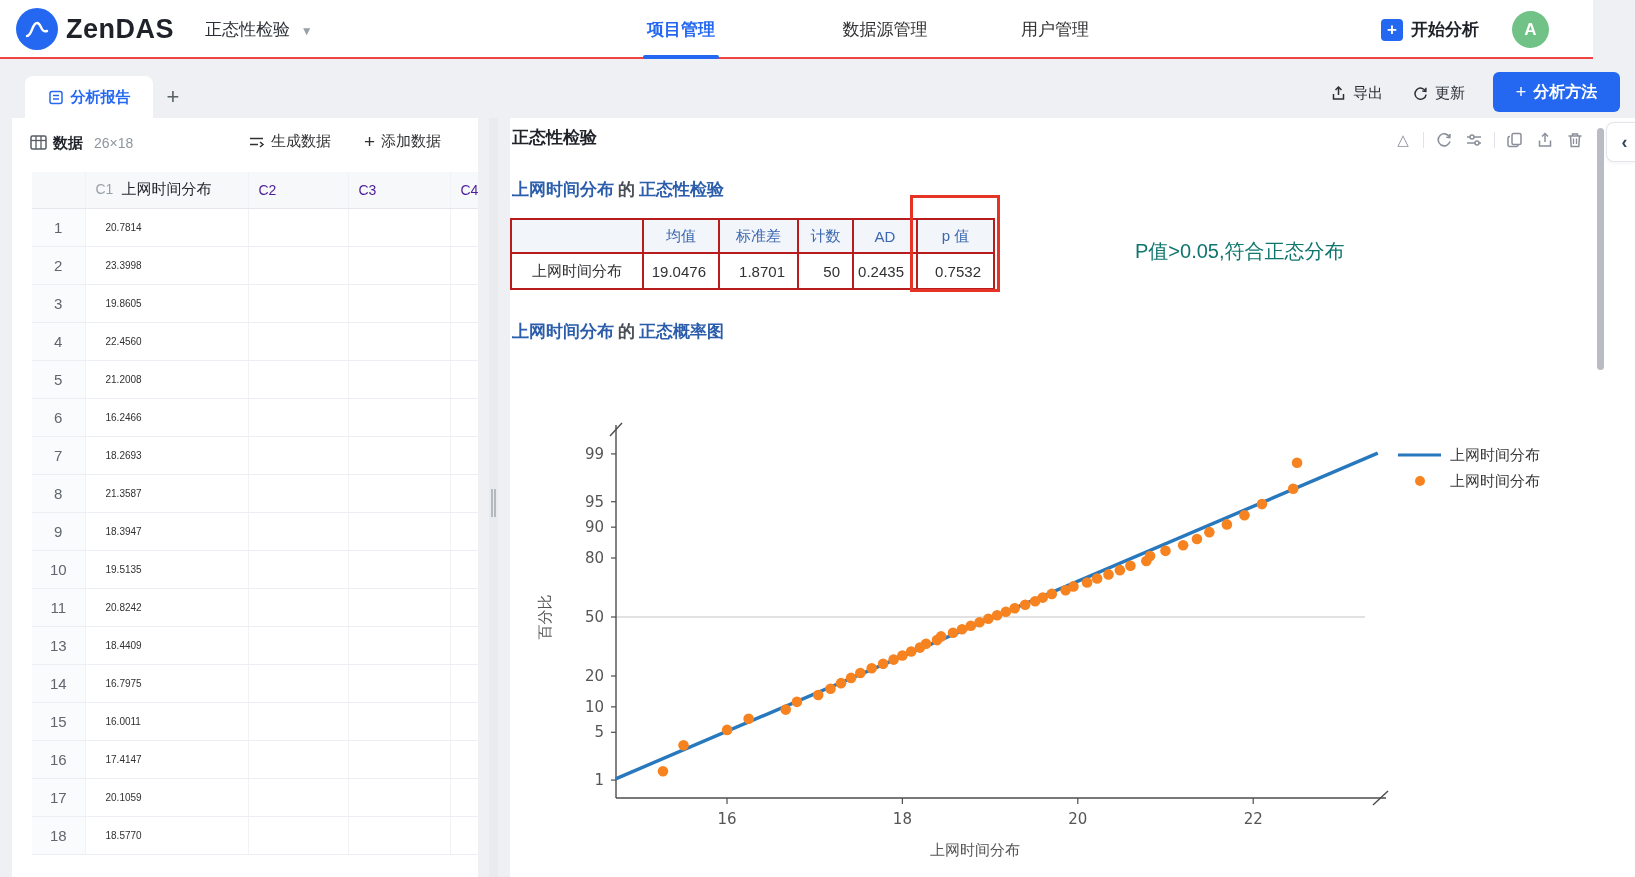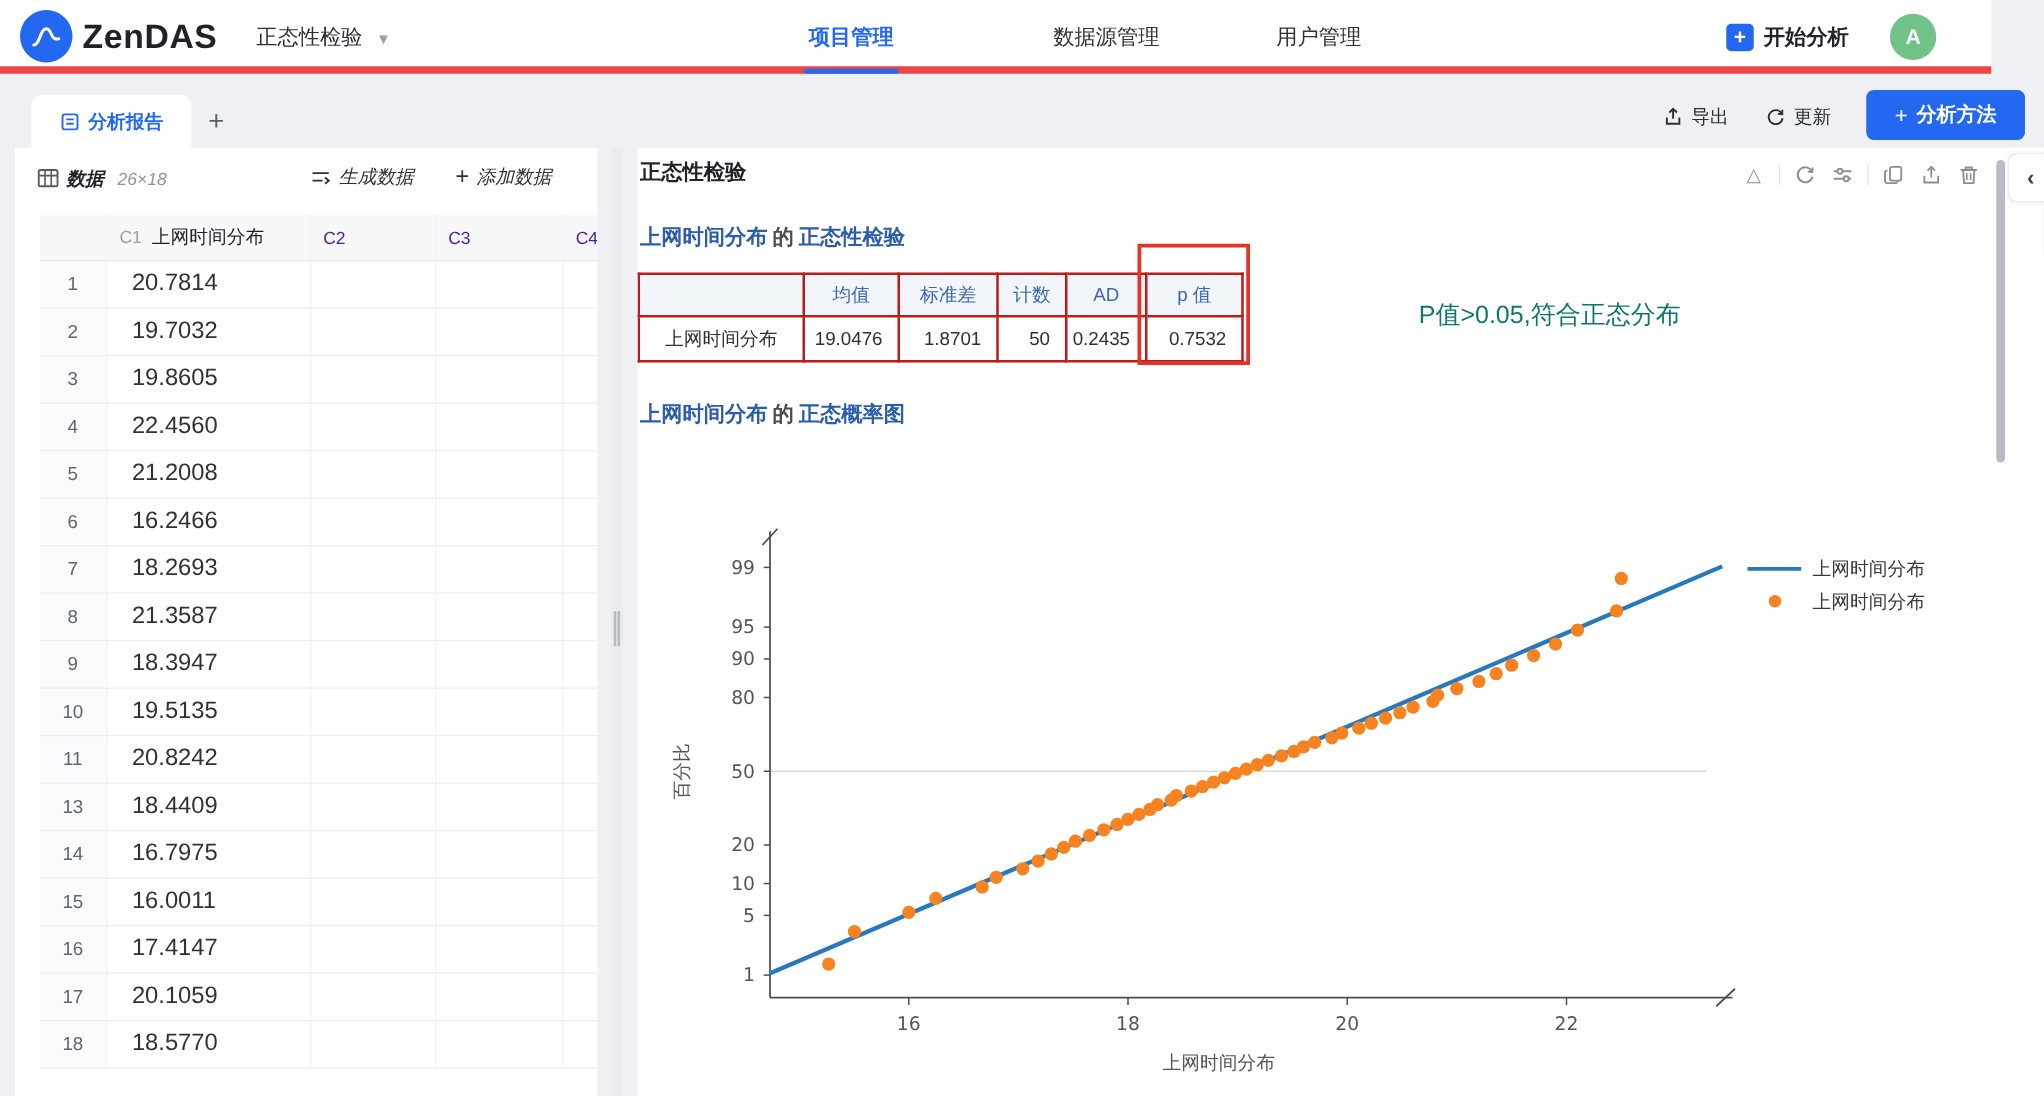--- a/index.html
+++ b/index.html
@@ -1,20 +1,20 @@
 <!DOCTYPE html>
 <html><head>
 <meta charset="utf-8">
 <style>
   * { margin:0; padding:0; box-sizing:border-box; }
   html,body { background:#eef0f4; font-family:"Liberation Sans","DejaVu Sans",sans-serif; }
   #stage { position:relative; width:1635px; height:877px; overflow:hidden; background:#eef0f4; }
 
   
-  .topnav { position:absolute; left:0; top:0; width:1593px; height:59px; background:#fff; border-bottom:6px solid #ef4444; z-index:30; }
+  .topnav { position:absolute; left:0; top:0; width:1593px; height:59px; background:#fff; border-bottom:2px solid #ef4444; z-index:30; }
   .logo { position:absolute; left:16px; top:8px; width:42px; height:42px; border-radius:50%; background:#2468f2; display:flex; align-items:center; justify-content:center; }
   .brand { position:absolute; left:66px; top:0; height:59px; line-height:59px; font-size:27px; font-weight:800; color:#1f2329; letter-spacing:.5px; }
   .project { position:absolute; left:205px; top:0; height:59px; line-height:59px; font-size:17px; color:#2a2f36; cursor:pointer; }
   .project .caret { color:#9aa0a8; font-size:12px; margin-left:6px; }
   .navtab { position:absolute; top:0; height:59px; line-height:59px; font-size:17px; color:#303133; text-align:center; cursor:pointer; }
   .navtab.active { color:#2468f2; font-weight:700; }
   .nav-underline { position:absolute; top:55px; height:4px; background:#2468f2; border-radius:2px; }
   .start-btn { position:absolute; left:1381px; top:0; height:59px; display:flex; align-items:center; gap:8px; cursor:pointer; }
   .plus-sq { width:22px; height:22px; border-radius:4px; background:#2468f2; color:#fff; font-size:17px; line-height:21px; text-align:center; font-weight:700; }
   .start-label { font-size:17px; font-weight:700; color:#1f2329; }
@@ -24,32 +24,32 @@
   .strip { position:absolute; left:0; top:59px; width:1635px; height:59px; background:#eef0f4; z-index:10; }
   .report-tab { position:absolute; left:25px; top:17px; width:128px; height:42px; background:#fff; border-radius:8px 8px 0 0; display:flex; align-items:center; justify-content:center; gap:7px; cursor:pointer; }
   .report-tab span.lbl { font-size:15px; font-weight:700; color:#2468f2; }
   .tab-plus { position:absolute; left:160px; top:26px; width:26px; height:26px; font-size:22px; color:#596066; text-align:center; line-height:24px; cursor:pointer; }
   .strip-btn { position:absolute; top:21px; height:26px; display:flex; align-items:center; gap:6px; font-size:15px; color:#2a2f36; cursor:pointer; }
   .method-btn { position:absolute; left:1493px; top:13px; width:127px; height:40px; background:#2468f2; border-radius:6px; color:#fff; display:flex; align-items:center; justify-content:center; gap:7px; font-size:16px; font-weight:700; cursor:pointer; }
   .method-btn .pl { font-size:18px; font-weight:400; }
 
   
   .left-card { position:absolute; left:12px; top:118px; width:466px; height:759px; background:#fff; overflow:hidden; }
-  .dp-head { position:absolute; left:0; top:0; width:466px; height:54px;font-style:italic; }
+  .dp-head { position:absolute; left:0; top:0; width:466px; height:54px; }
   .dp-title { position:absolute; left:41px; top:16px; font-size:15px; font-weight:700; color:#1f2329; }
   .dp-dims { position:absolute; left:82px; top:17px; font-size:14px; color:#8f959e; }
   .dp-btn { position:absolute; top:14px; display:flex; align-items:center; gap:6px; font-size:15px; color:#303133; cursor:pointer; }
   .dp-icon { position:absolute; left:17px; top:15px; }
   table.data { position:absolute; left:20px; top:54px; width:446px; border-collapse:collapse; table-layout:fixed; }
   table.data th, table.data td { height:38px; font-weight:400; border-bottom:1px solid #ebeef2; border-right:1px solid #f0f2f5; overflow:hidden; white-space:nowrap; }
   table.data thead th { height:36px; background:#f7f8fa; border-bottom:1px solid #e4e7ec; text-align:left; padding-left:10px; font-size:14px; color:#4c1d95; }
   table.data thead th.c1h { color:#9aa0a8; }
   table.data thead th.c1h b { color:#1f2329; font-size:15px; font-weight:500; margin-left:8px; }
   td.rown { background:#fafbfd; text-align:center; font-size:15px; color:#60666e; }
-  td.val { padding-left:20px; font-size:19px; color:#303133; }
+  td.val { padding-left:20px; font-size:10px; color:#303133; }
 
   
   .splitter { position:absolute; left:489px; top:118px; width:9px; height:759px; background:#e9ebef; cursor:col-resize; }
   .splitter .h1,.splitter .h2 { position:absolute; top:371px; width:2px; height:28px; background:#b5bac1; }
   .splitter .h1{ left:2px; } .splitter .h2{ left:5px; }
 
   
   .right-card { position:absolute; left:510px; top:118px; width:1125px; height:759px; background:#fff; overflow:hidden; }
   .r-title { position:absolute; left:2px; top:8px; font-size:17px; font-weight:700; color:#1f2329; }
   .sec-head { position:absolute; left:2px; font-size:17px; font-weight:700; color:#2b5dab; }
@@ -172,21 +172,21 @@
       <tbody id="data-rows">
           <tr>
             <td class="rown">1</td>
             <td class="val">20.7814</td>
             <td></td>
             <td></td>
             <td></td>
           </tr>
           <tr>
             <td class="rown">2</td>
-            <td class="val">19.7032</td>
+            <td class="val">23.3998</td>
             <td></td>
             <td></td>
             <td></td>
           </tr>
           <tr>
             <td class="rown">3</td>
             <td class="val">19.8605</td>
             <td></td>
             <td></td>
             <td></td>

